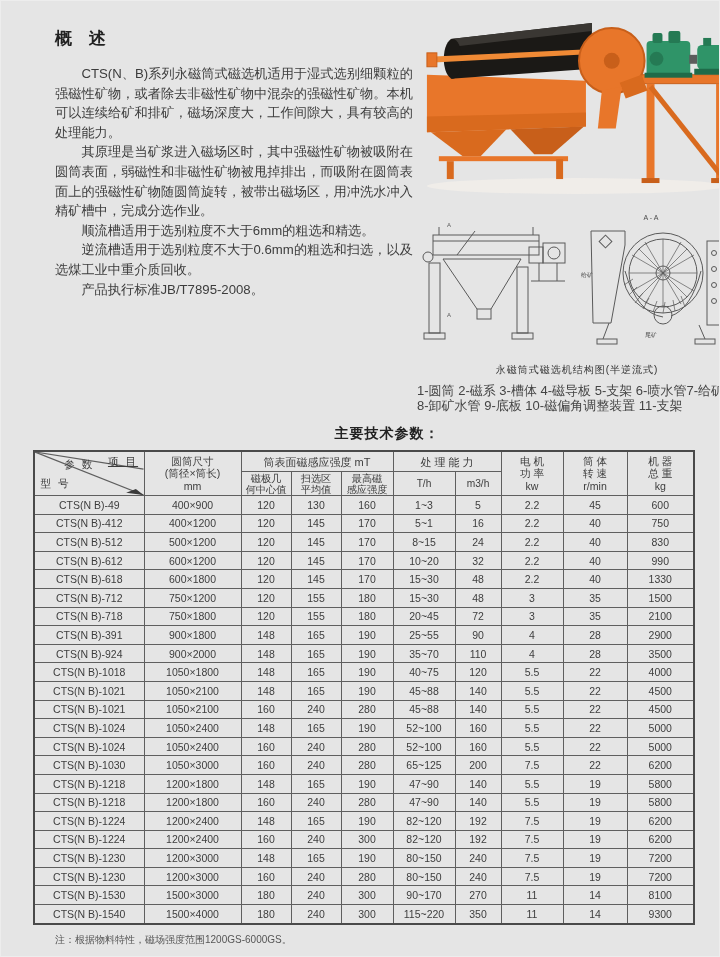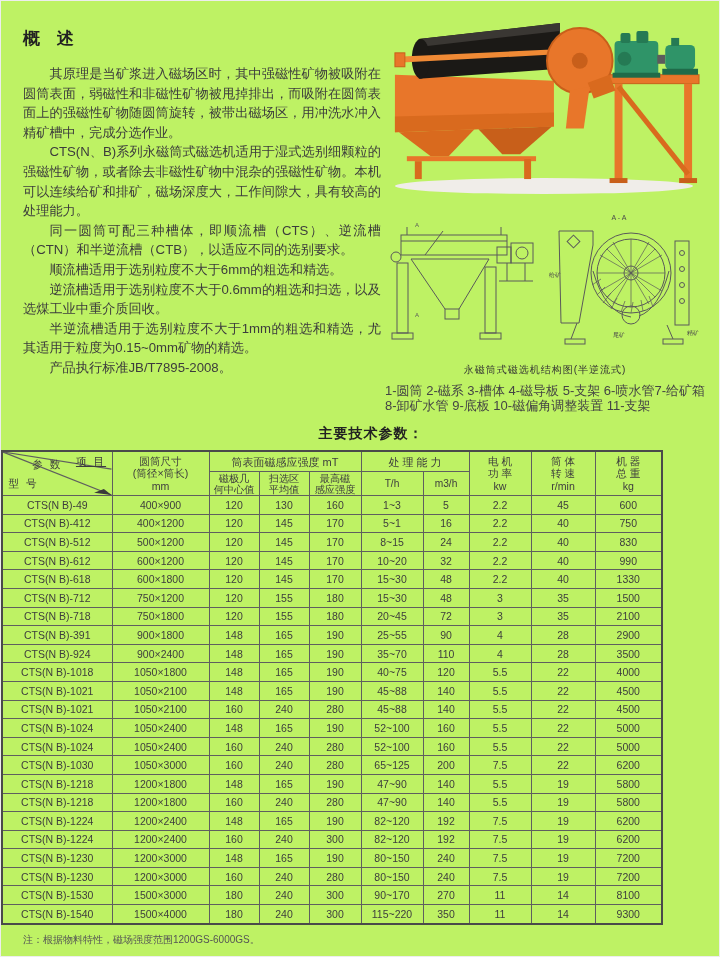--- a/index.html
+++ b/index.html
@@ -1,19 +1,19 @@
 <!DOCTYPE html>
 <html><head>
 <meta charset="utf-8">
 <style>
   html,body{margin:0;padding:0;background:#fafafa;}
   .page{
-    position:relative;width:720px;height:957px;background:#bef264;
+    position:relative;width:720px;height:957px;background:#e5e5e5;
     font-family:"Liberation Sans","DejaVu Sans",sans-serif;color:#3a3a3a;
-    box-sizing:border-box;border:1px solid #ededed;overflow:hidden;
+    box-sizing:border-box;border:1px solid #ededed;overflow:hidden;padding-left:32px;
   }
   .top{display:flex;padding:20px 14px 0 22px;}
   .text-col{width:358px;flex:none;}
   .fig-col{width:320px;flex:none;margin-left:4px;}
   .h-overview{font-size:17px;font-weight:bold;letter-spacing:6px;color:#222;margin:6px 0 14px 0;}
   .text-col p{
     margin:0;font-size:13.2px;line-height:19.6px;text-indent:2em;
     text-align:justify;color:#3c3c3c;
   }
   .machine-fig{width:318px;height:184px;margin-top:-4px;}
@@ -43,26 +43,24 @@
 </style>
 </head>
 <body>
 
 <div class="page">
 
   <div class="top">
 
     <div class="text-col">
       <div class="h-overview">概 述</div>
+      <p>CTS(N、B)系列永磁筒式磁选机适用于湿式选别细颗粒的强磁性矿物，或者除去非磁性矿物中混杂的强磁性矿物。本机可以连续给矿和排矿，磁场深度大，工作间隙大，具有较高的处理能力。</p>
       <p>其原理是当矿浆进入磁场区时，其中强磁性矿物被吸附在圆筒表面，弱磁性和非磁性矿物被甩掉排出，而吸附在圆筒表面上的强磁性矿物随圆筒旋转，被带出磁场区，用冲洗水冲入精矿槽中，完成分选作业。</p>
-      <p>CTS(N、B)系列永磁筒式磁选机适用于湿式选别细颗粒的强磁性矿物，或者除去非磁性矿物中混杂的强磁性矿物。本机可以连续给矿和排矿，磁场深度大，工作间隙大，具有较高的处理能力。</p>
-      <p>同一圆筒可配三种槽体，即顺流槽（CTS）、逆流槽（CTN）和半逆流槽（CTB），以适应不同的选别要求。</p>
       <p>顺流槽适用于选别粒度不大于6mm的粗选和精选。</p>
       <p>逆流槽适用于选别粒度不大于0.6mm的粗选和扫选，以及选煤工业中重介质回收。</p>
-      <p>半逆流槽适用于选别粒度不大于1mm的粗选和精选，尤其适用于粒度为0.15~0mm矿物的精选。</p>
       <p>产品执行标准JB/T7895-2008。</p>
     </div>
 
     <div class="fig-col">
 
       
       <svg class="machine-fig" viewBox="0 0 320 185">
         <ellipse cx="160" cy="170" rx="150" ry="8" fill="#f0ede9"></ellipse>
 
         <rect x="226" y="58" width="90" height="9" fill="#e8762a" stroke="#c85f1a" stroke-width="1"></rect>
@@ -329,21 +327,21 @@
           <td>165</td>
           <td>190</td>
           <td>25~55</td>
           <td>90</td>
           <td>4</td>
           <td>28</td>
           <td>2900</td>
         </tr>
         <tr>
           <td>CTS(N B)-924</td>
-          <td>900×2400</td>
+          <td>900×2000</td>
           <td>148</td>
           <td>165</td>
           <td>190</td>
           <td>35~70</td>
           <td>110</td>
           <td>4</td>
           <td>28</td>
           <td>3500</td>
         </tr>
         <tr>

